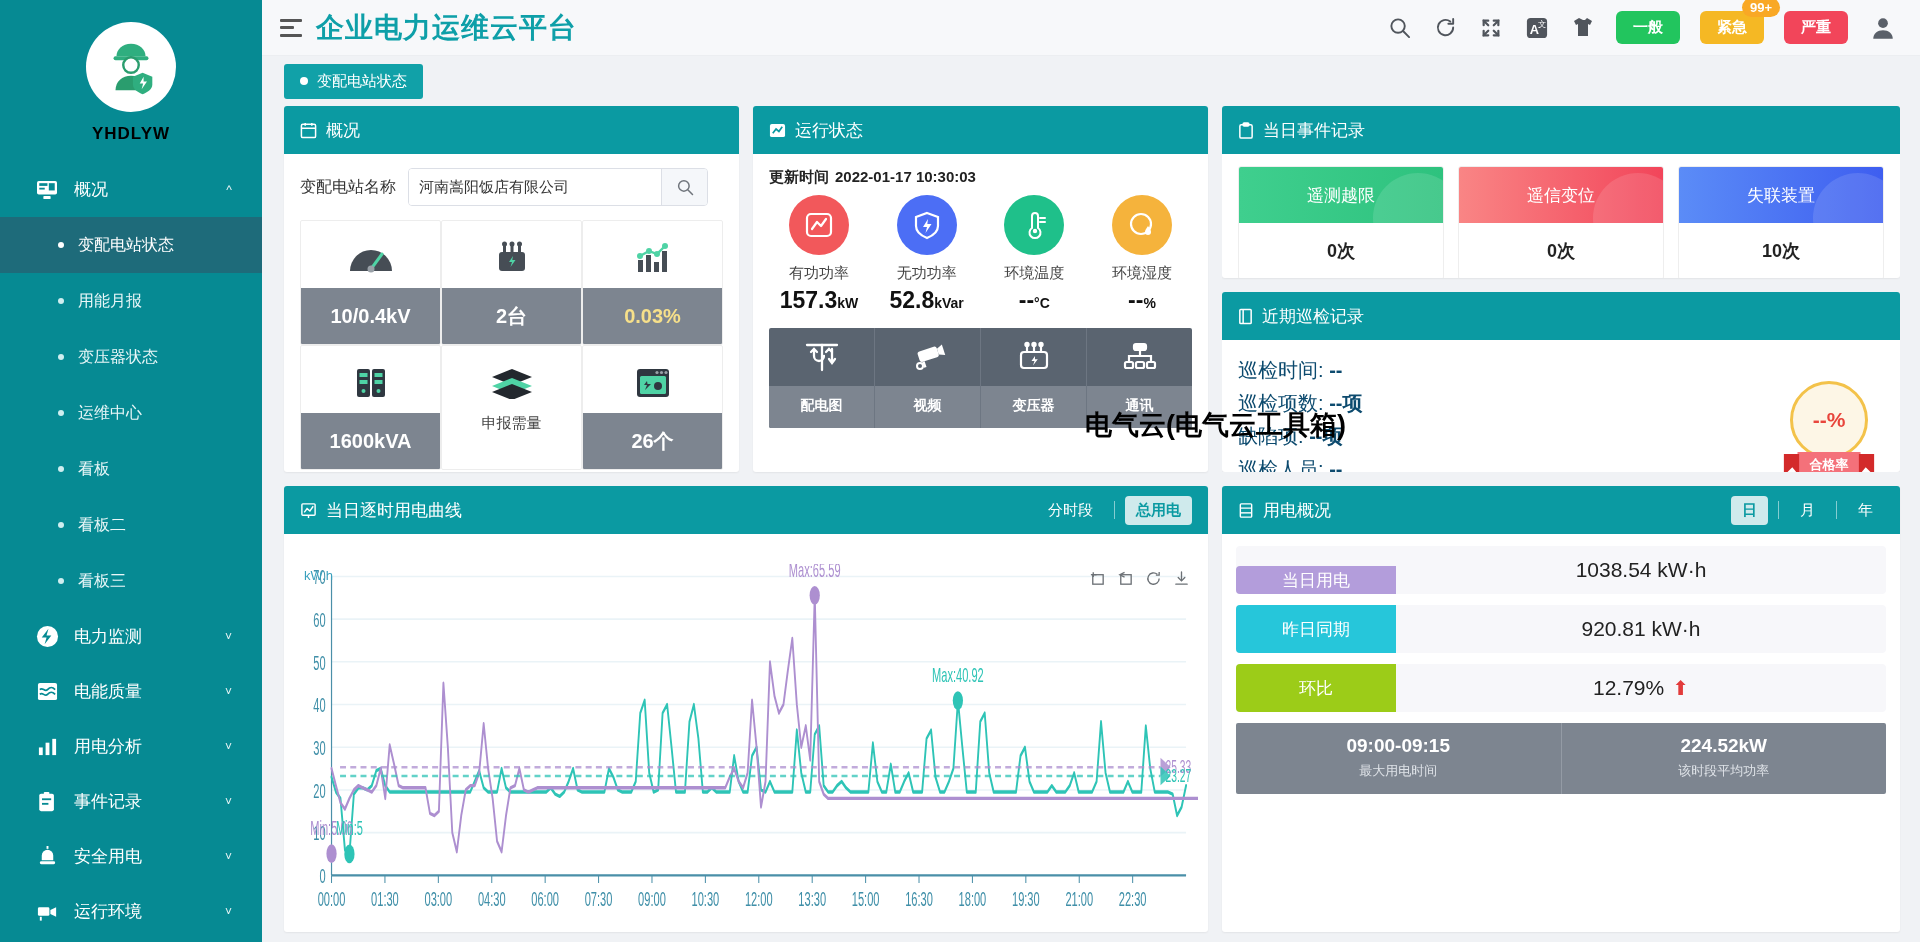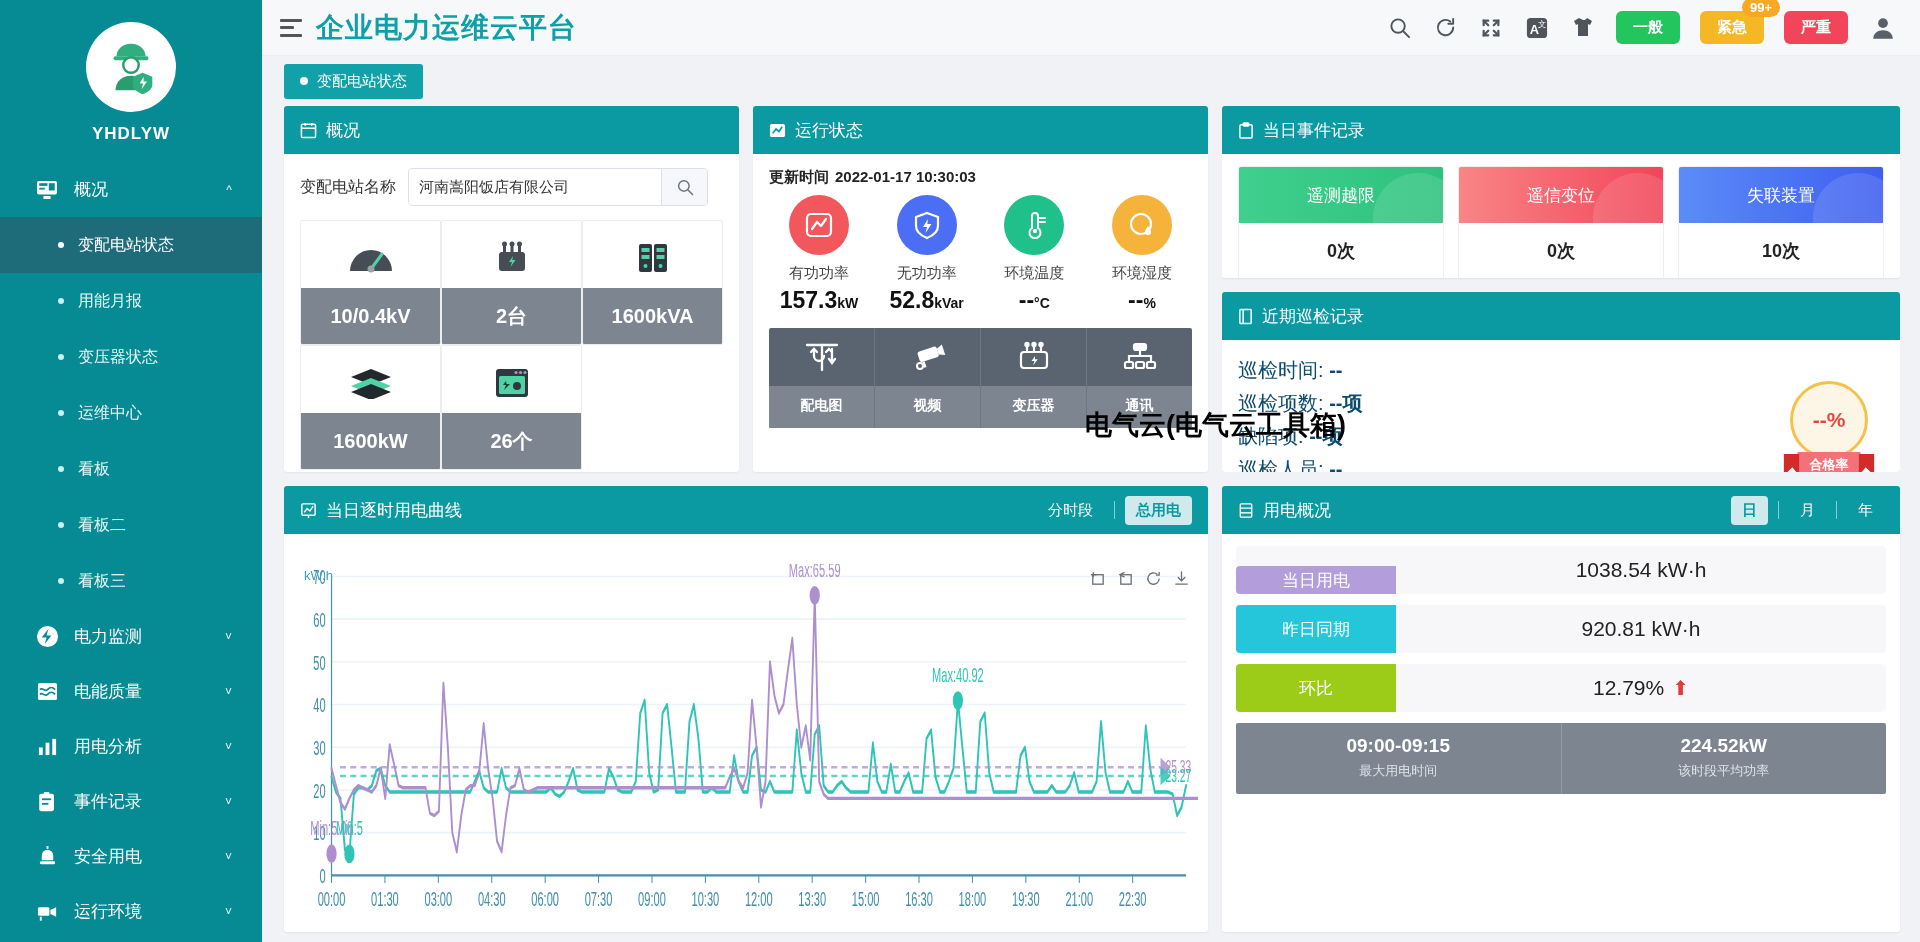--- a/index.html
+++ b/index.html
@@ -10,21 +10,21 @@
   }
   .app { display:flex; width:1920px; height:942px; }
 
   
   .sidebar { width:262px; min-width:262px; background:#068a93; height:942px;
              overflow:hidden; position:relative; }
   .brand { padding:22px 0 18px; text-align:center; }
   .avatar { width:90px; height:90px; border-radius:50%; background:#fff;
             margin:0 auto; display:flex; align-items:center; justify-content:center;
             position:relative; }
-  .brand-name { color:#ffffff; font-size:17px; letter-spacing:1px; margin-top:12px; font-weight:bold;}
+  .brand-name { color:#000000; font-size:17px; letter-spacing:1px; margin-top:12px; font-weight:bold;}
   .nav-group-head { height:55px; display:flex; align-items:center; padding:0 0 0 34px;
                     color:#fff; font-size:17px; cursor:pointer; position:relative;}
   .nav-group-head.open { background:#068a93; }
   .nav-group-head .gicon { width:26px; height:24px; margin-right:14px; display:inline-flex;
                     align-items:center; justify-content:center; flex-shrink:0;}
   .nav-group-head .chev { position:absolute; right:30px; top:50%; transform:translateY(-50%);
                     font-size:12px; opacity:.9;}
   .nav-sub { }
   .nav-sub-item { height:56px; display:flex; align-items:center; padding-left:58px;
                   color:#e9f7f8; font-size:16px; cursor:pointer; }
@@ -420,20 +420,37 @@
                     <circle cx="12.5" cy="3" r="2.5"></circle>
                     <circle cx="20" cy="3" r="2.5"></circle>
                     <circle cx="27.5" cy="3" r="2.5"></circle>
                     <path d="M21 15l-4 6h3l-1.5 5 5-7h-3.2z" fill="#4fd3a5"></path>
                   </svg>
                 </div>
               <div class="kname">变压器台数</div>
               <div class="kval">2台</div>
             </div>
 
+            <div class="kpi">
+              <div class="kico">
+                <svg width="40" height="32" viewBox="0 0 40 32" fill="#464d55">
+                    <rect x="5" y="18" width="5" height="12"></rect>
+                    <rect x="13" y="13" width="5" height="17"></rect>
+                    <rect x="21" y="20" width="5" height="10"></rect>
+                    <rect x="29" y="9" width="5" height="21"></rect>
+                    <polyline points="7,14 16,9 24,12 32,4" stroke="#4fd3a5" stroke-width="2.4" fill="none"></polyline>
+                    <circle cx="7" cy="14" r="3" fill="#4fd3a5"></circle>
+                    <circle cx="16" cy="9" r="3" fill="#4fd3a5"></circle>
+                    <circle cx="24" cy="12" r="3" fill="#4fd3a5"></circle>
+                    <circle cx="32" cy="4" r="3" fill="#4fd3a5"></circle>
+                  </svg>
+                </div>
+              <div class="kname">负荷率</div>
+              <div class="kval warn">0.03%</div>
+            </div>
 
             <div class="kpi">
               <div class="kico">
                 <svg width="40" height="32" viewBox="0 0 40 32" fill="#2f3740">
                     <rect x="6" y="2" width="13" height="28" rx="2"></rect>
                     <rect x="21" y="2" width="13" height="28" rx="2"></rect>
                     <rect x="8.5" y="6" width="8" height="4" fill="#4fd3a5"></rect>
                     <rect x="8.5" y="13" width="8" height="4" fill="#4fd3a5"></rect>
                     <rect x="23.5" y="6" width="8" height="4" fill="#4fd3a5"></rect>
                     <rect x="23.5" y="13" width="8" height="4" fill="#4fd3a5"></rect>
@@ -447,21 +464,20 @@
 
             <div class="kpi">
               <div class="kico">
                 <svg width="44" height="32" viewBox="0 0 44 32">
                     <polygon points="22,2 42,10 22,18 2,10" fill="#23282e"></polygon>
                     <polygon points="22,11 42,19 22,27 2,19" fill="#4fd3a5"></polygon>
                     <polygon points="22,17 42,25 22,33 2,25" fill="#23282e"></polygon>
                   </svg>
                 </div>
               <div class="kname">申报需量</div>
-              <div class="kval">1600kW</div>
             </div>
 
             <div class="kpi">
               <div class="kico">
                 <svg width="38" height="32" viewBox="0 0 38 32">
                     <rect x="3" y="2" width="32" height="28" rx="3" fill="#2f3740"></rect>
                     <rect x="6" y="9" width="26" height="18" rx="1.5" fill="#4fd3a5"></rect>
                     <circle cx="23" cy="5.5" r="1.6" fill="#9aa1a8"></circle>
                     <circle cx="27.5" cy="5.5" r="1.6" fill="#9aa1a8"></circle>
                     <circle cx="32" cy="5.5" r="1.6" fill="#9aa1a8"></circle>

